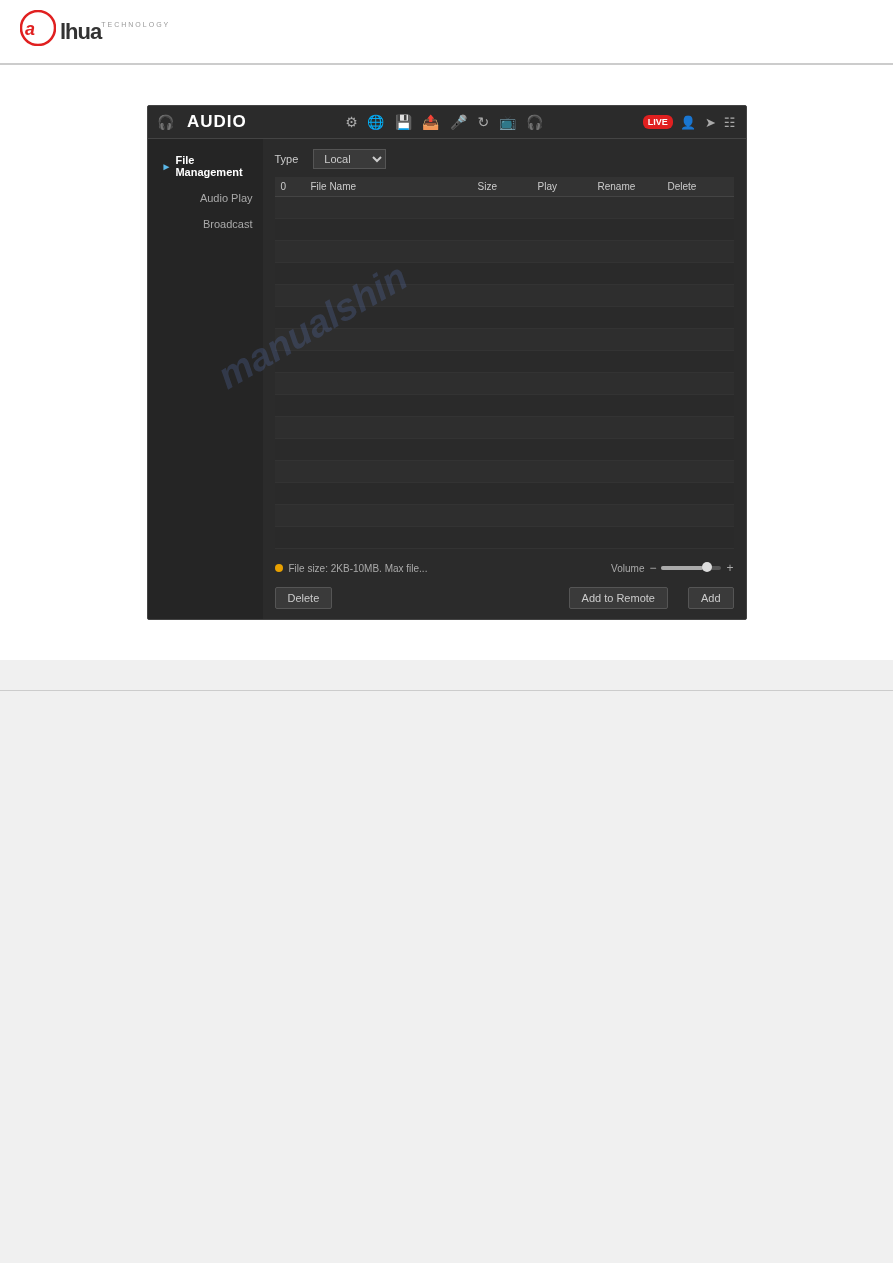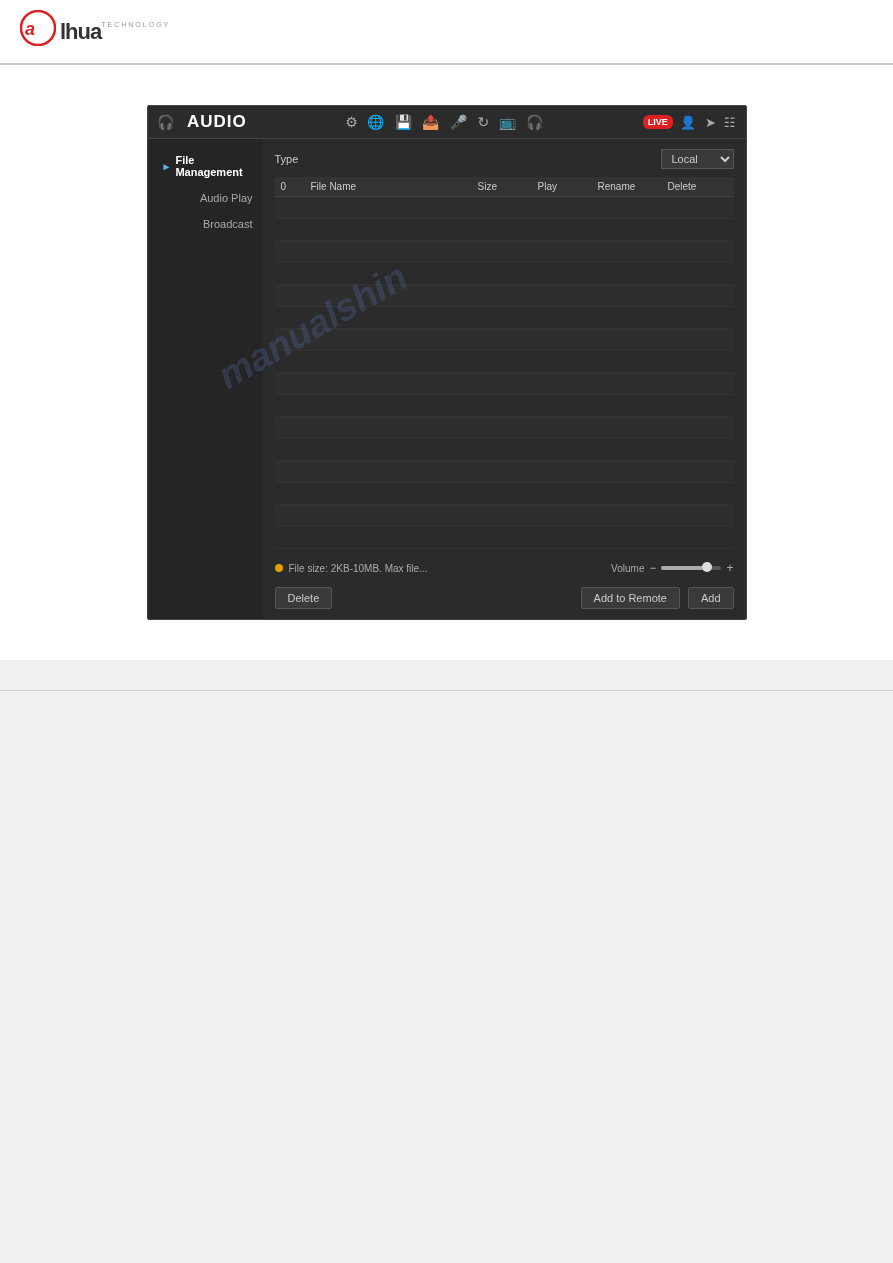--- a/index.html
+++ b/index.html
@@ -157,22 +157,21 @@
       padding: 10px 12px;
       display: flex;
       flex-direction: column;
       gap: 8px;
     }
 
     
     .type-row {
       display: flex;
       align-items: center;
-      gap: 24px;
-      justify-content: space-between;
+      gap: 15px;
     }
     .type-label {
       color: #ccc;
       font-size: 11px;
     }
     .type-select {
       background: #3a3a3a;
       border: 1px solid #555;
       color: #ccc;
       font-size: 11px;
@@ -287,21 +286,21 @@
       background: #3a3a3a;
       border: 1px solid #555;
       color: #ccc;
       font-size: 11px;
       padding: 4px 12px;
       border-radius: 2px;
       cursor: pointer;
     }
     .btn-group {
       display: flex;
-      gap: 8px;
+      gap: 20px;
     }
     .ui-window-wrapper {
       position: relative;
     }
     .watermark-text {
       position: absolute;
       color: rgba(100, 130, 210, 0.22);
       font-size: 38px;
       font-weight: bold;
       font-style: italic;

